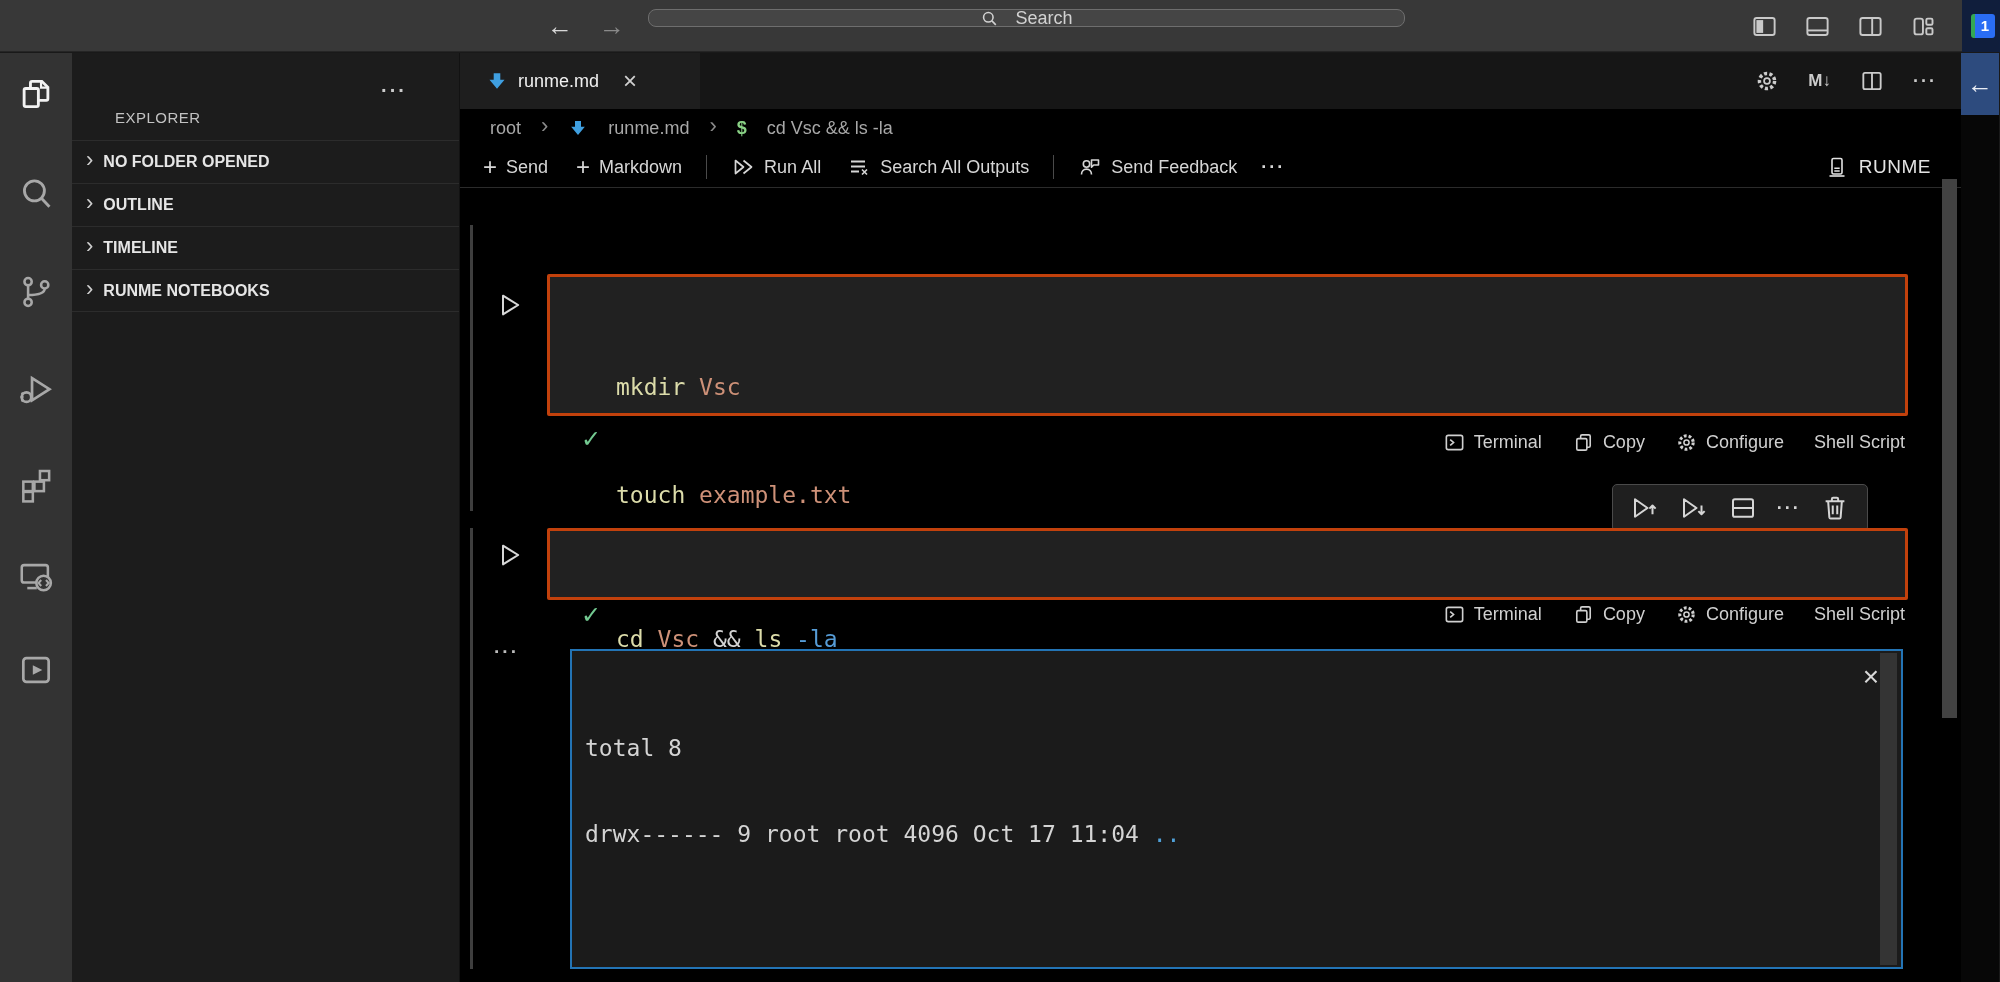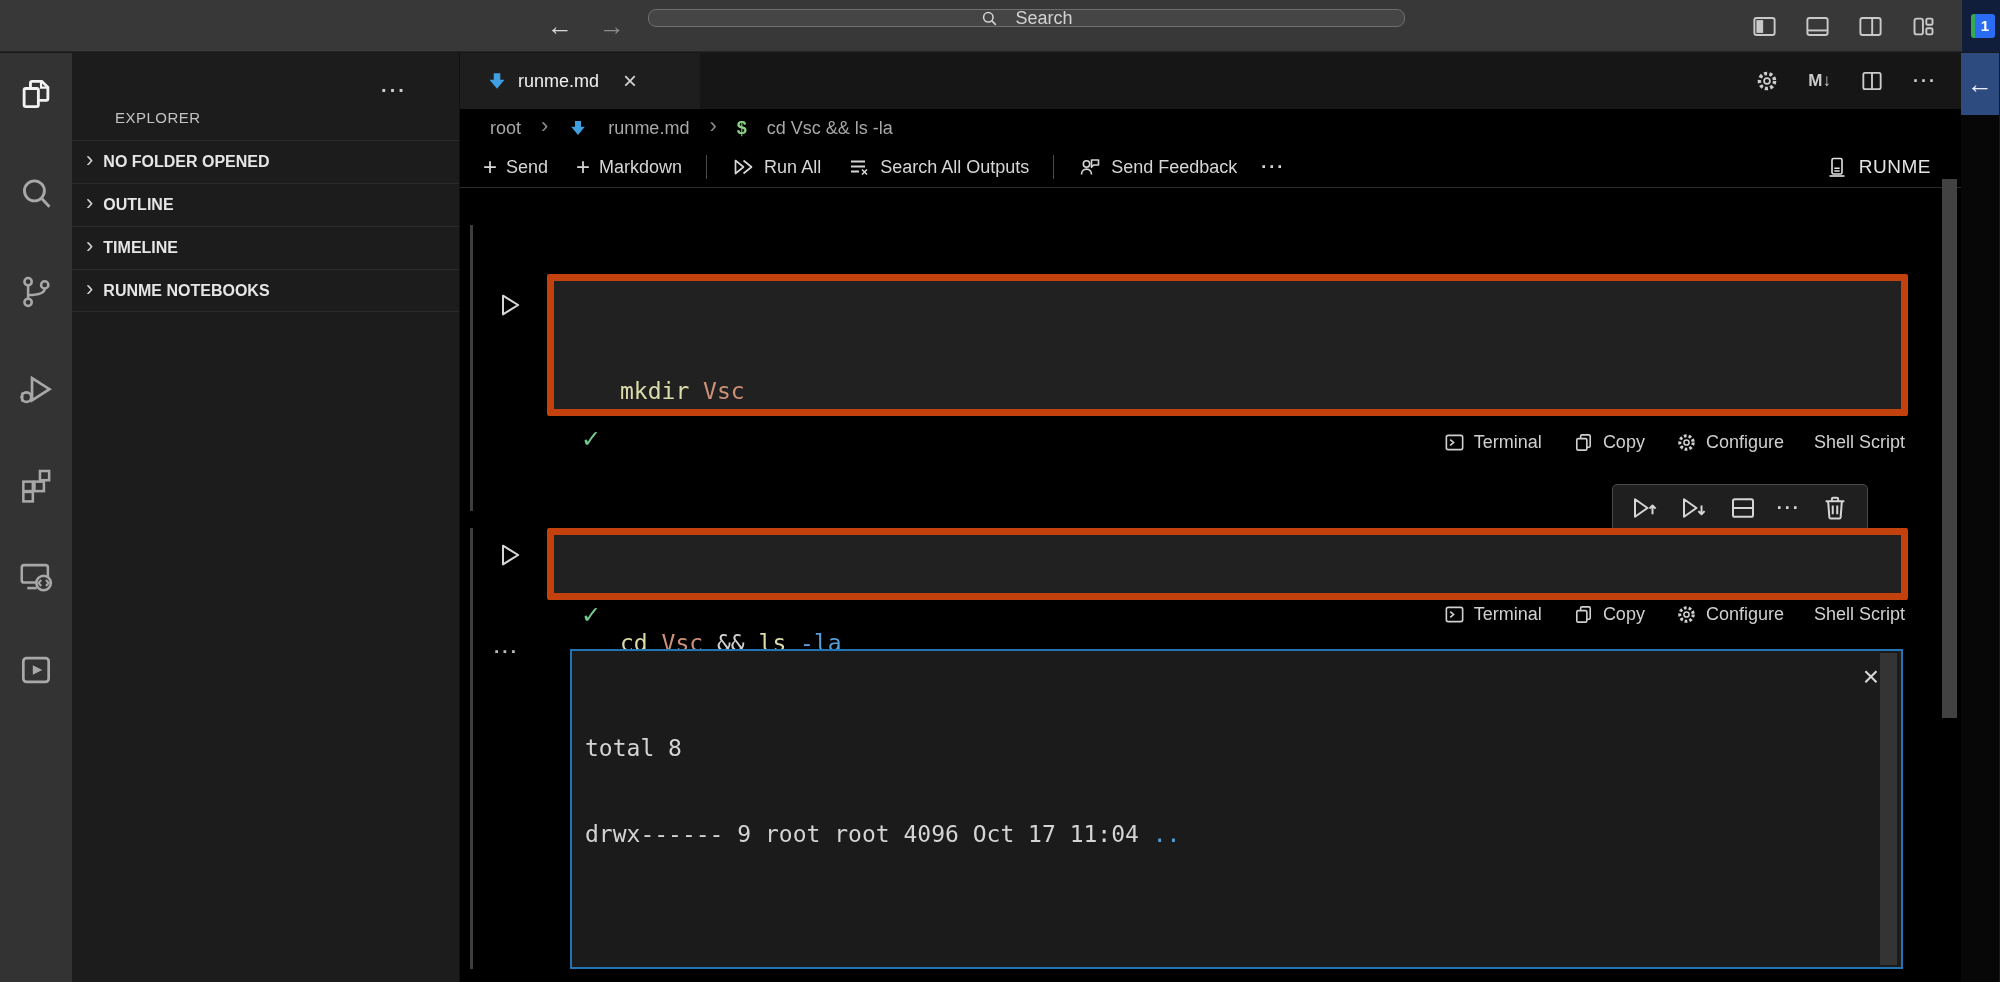--- a/index.html
+++ b/index.html
@@ -56,21 +56,21 @@
   .nb-plus { font-size:24px; font-weight:normal; color:#d6d6d6; }
   .nb-sep { width:1px; height:24px; background:#4a4a4a; margin:0 10px; }
   .nb-icon { width:24px; height:24px; color:#d6d6d6; }
   .nb-ellipsis { font-size:18px; font-weight:bold; letter-spacing:2px; margin-left:10px; cursor:pointer; }
   .brand { position:absolute; right:30px; top:94px; height:40px; display:flex; align-items:center; gap:10px; color:#e3e3e3; font-size:19px; letter-spacing:.5px; cursor:pointer; }
   .nb-divider { position:absolute; left:0; top:134px; width:100%; height:1px; background:#2b2b2b; }
 
   
   .gutterline { position:absolute; left:10px; width:3px; background:#3e3e3e; }
   .cell-run { position:absolute; left:36px; width:28px; height:28px; color:#d8d8d8; cursor:pointer; }
-  .cell-box { position:absolute; left:87px; width:1361px; background:#212121; border:7px solid #c2410c; border-radius:2px; cursor:text; }
+  .cell-box { position:absolute; left:87px; width:1361px; background:#212121; border:3px solid #c2410c; border-radius:2px; cursor:text; }
   .codeblock { position:absolute; left:66px; font-family:"DejaVu Sans Mono","Liberation Mono",monospace; font-size:23px; line-height:36px; white-space:pre; }
   .tk-cmd  { color:#dcdcaa; }
   .tk-arg  { color:#ce9178; }
   .tk-op   { color:#d4d4d4; }
   .tk-flag { color:#569cd6; }
   .tk-pl   { color:#d4d4d4; }
   .check { position:absolute; left:121px; font-size:24px; color:#73c991; }
   .cell-footer { position:absolute; right:56px; display:flex; align-items:center; gap:30px; color:#d0d0d0; font-size:18px; }
   .cf-item { display:flex; align-items:center; gap:8px; cursor:pointer; white-space:nowrap; }
   .cf-icon { width:23px; height:23px; color:#d0d0d0; }
@@ -323,20 +323,21 @@
 
       <div class="gutterline" style="top:172px;height:286px;"></div>
       <span class="cell-run" style="top:238px;">
         <svg viewBox="0 0 24 24" fill="none" stroke="currentColor" stroke-width="1.7" stroke-linejoin="round">
             <path d="M6 4l13 8-13 8z"></path>
           </svg>
       </span>
       <div class="cell-box" style="top:221px;height:142px;">
         <div class="codeblock" style="top:20px;">
           <div><span class="tk-cmd">mkdir</span><span class="tk-pl"> </span><span class="tk-arg">Vsc</span></div>
+          <div><span class="tk-cmd">touch</span><span class="tk-pl"> </span><span class="tk-arg">example.txt</span></div>
         </div>
       </div>
       <span class="check" style="top:372px;">✓</span>
       <div class="cell-footer" style="top:378px;">
         <span class="cf-item">
           <span class="cf-icon">
             <svg viewBox="0 0 24 24" fill="none" stroke="currentColor" stroke-width="1.7">
                 <rect x="3.5" y="4.5" width="17" height="15" rx="2"></rect>
                 <path d="M7.5 9l3.5 3-3.5 3"></path>
               </svg>

